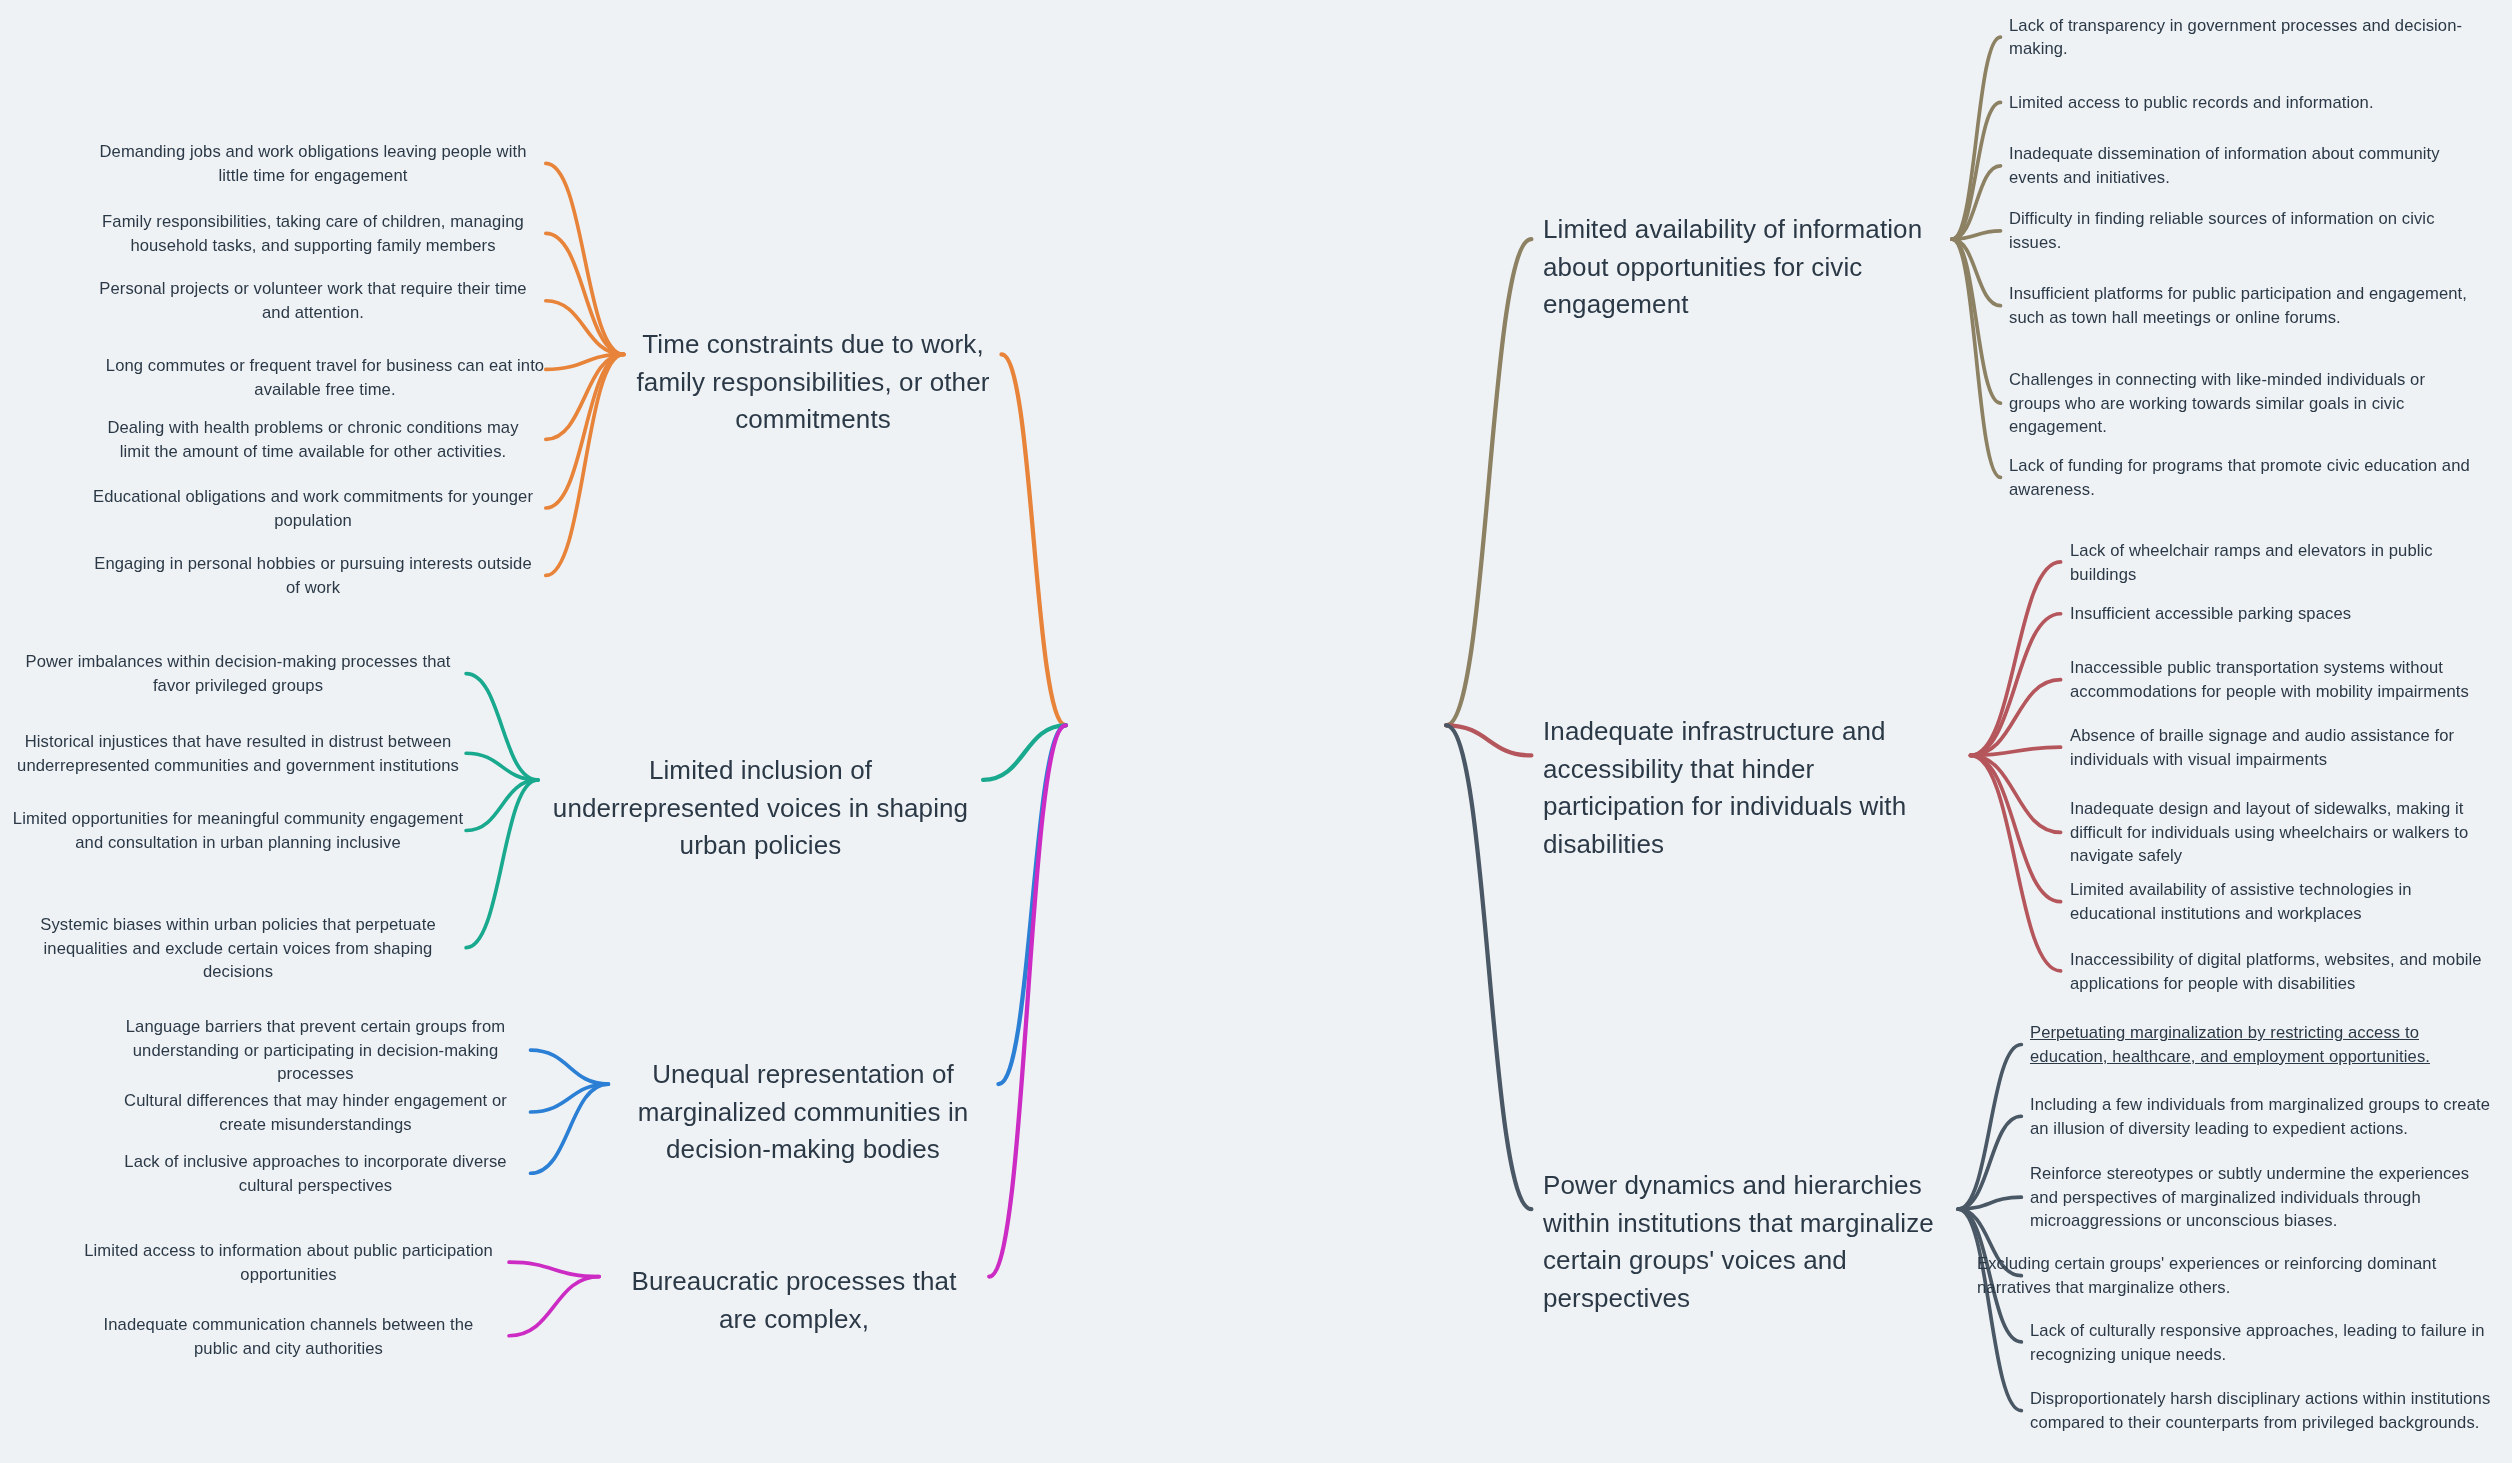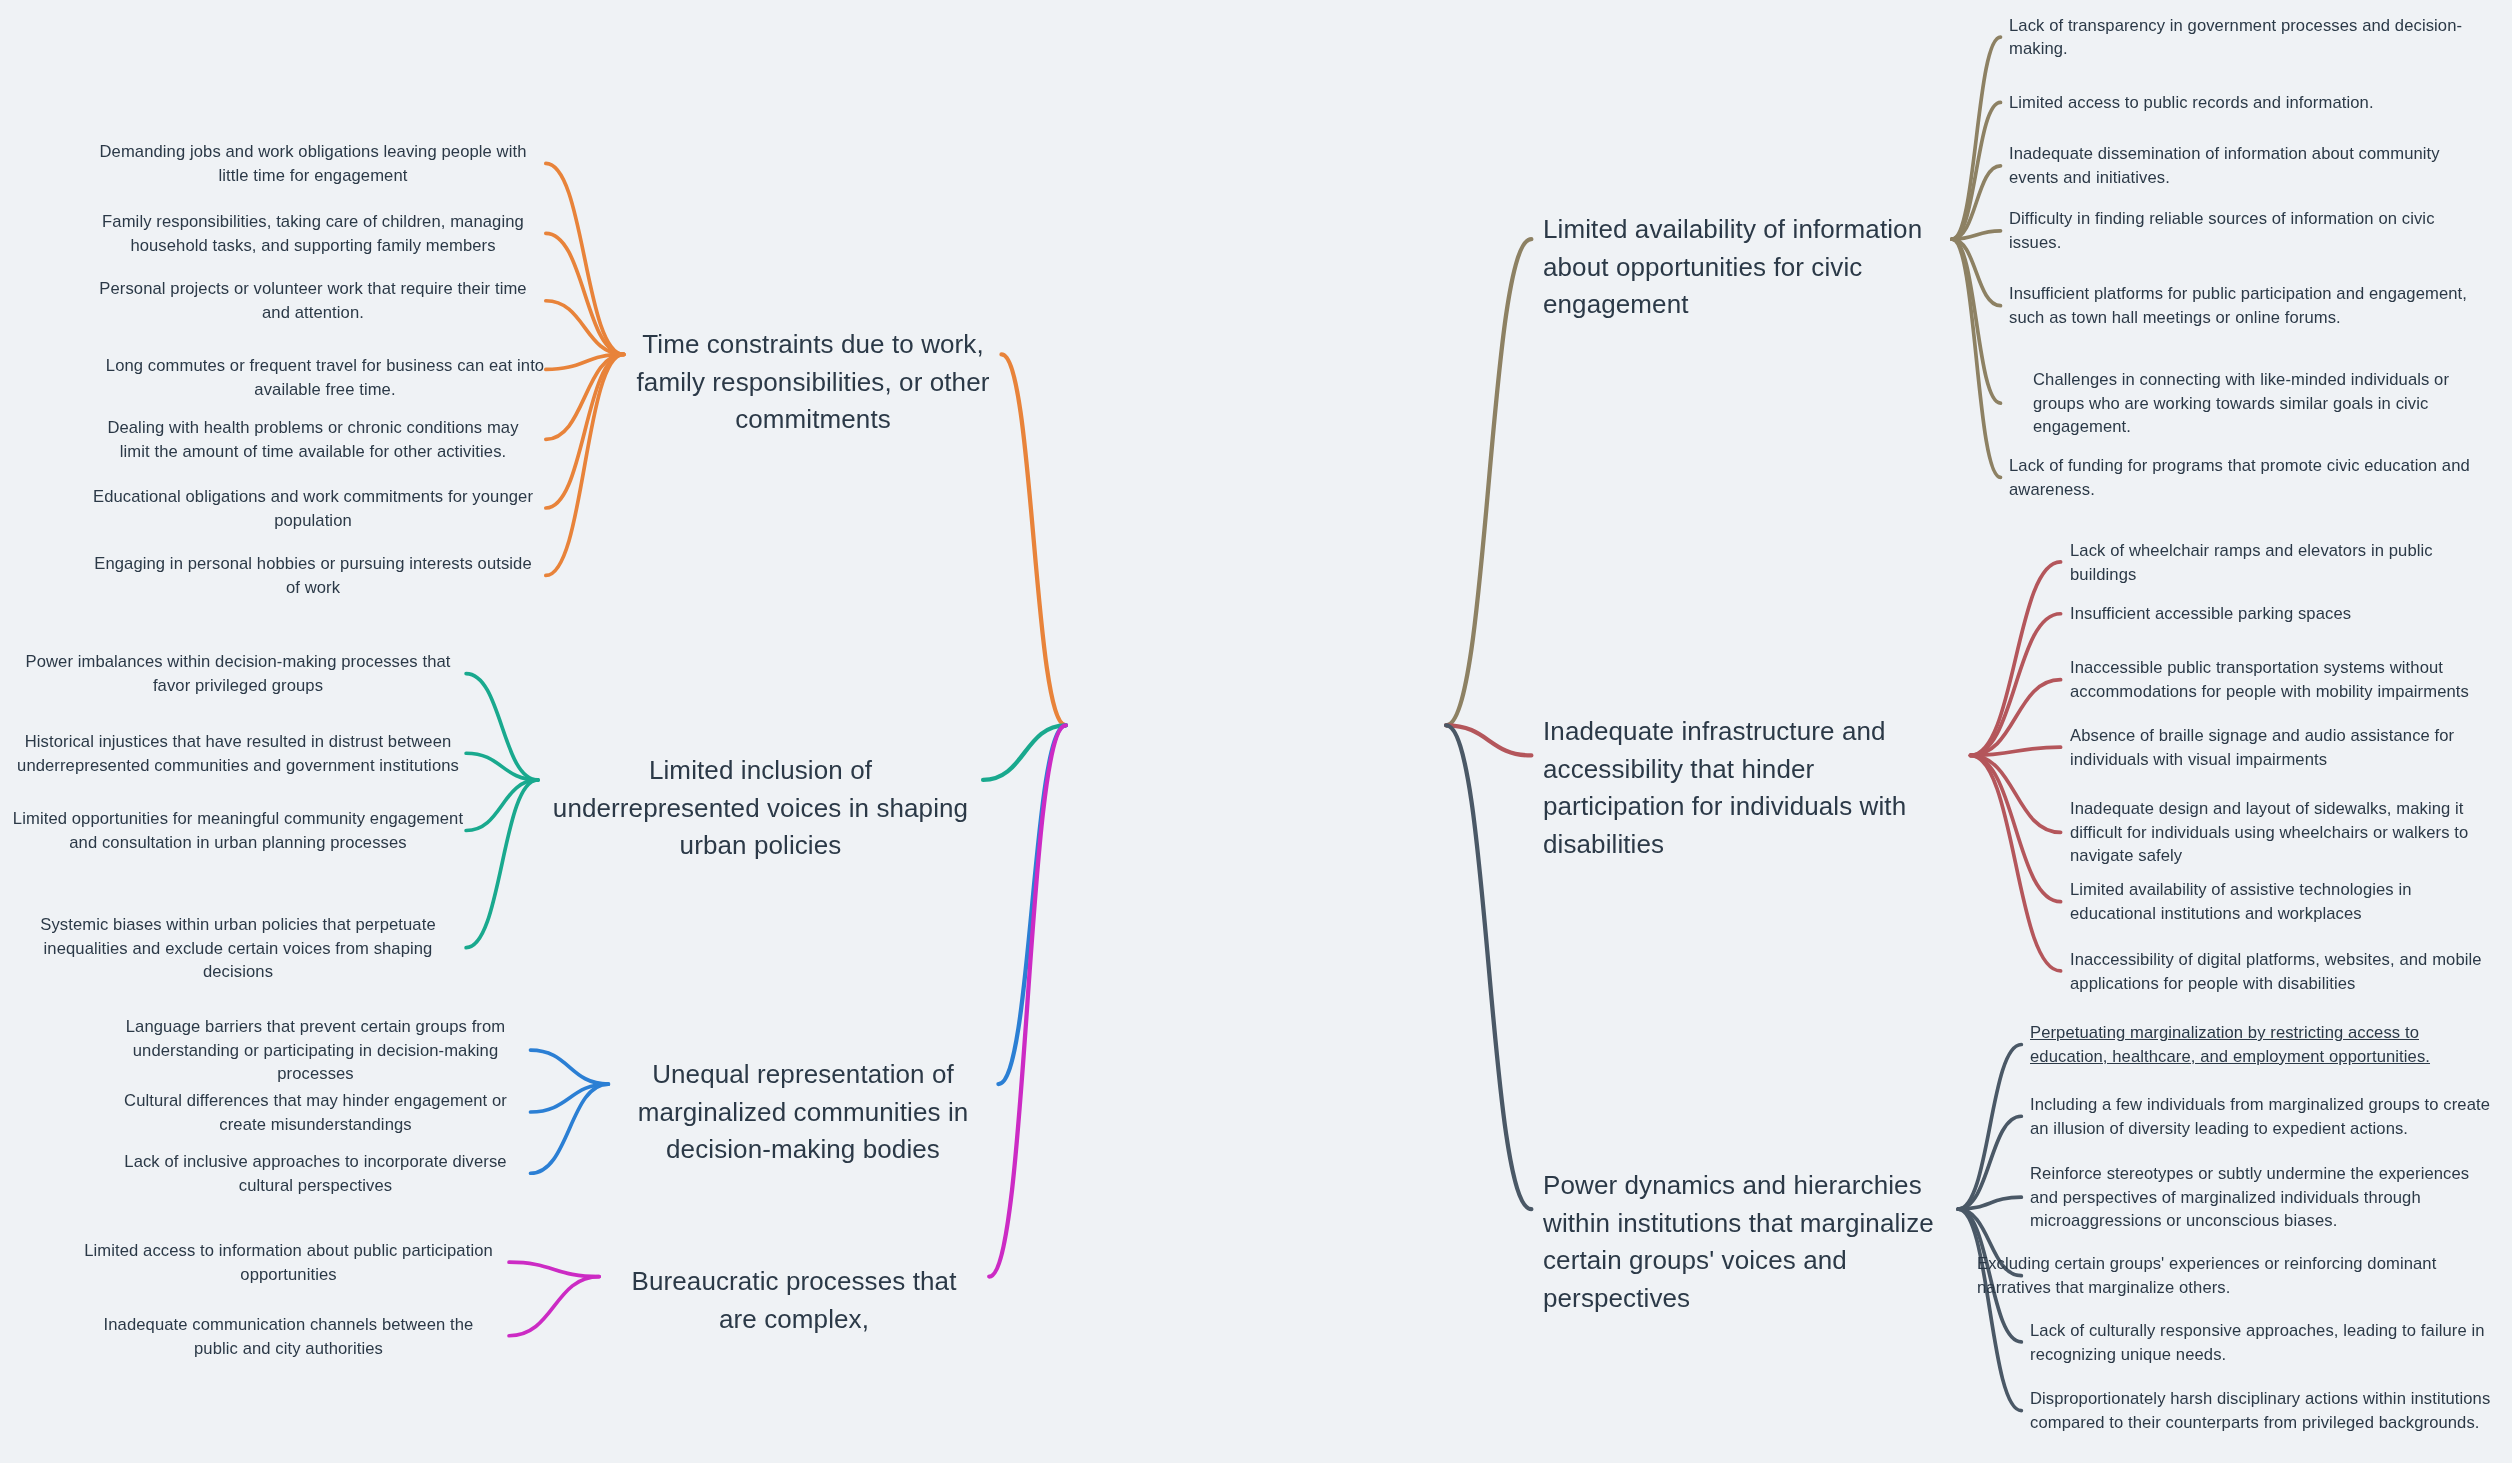--- a/index.html
+++ b/index.html
@@ -97,36 +97,36 @@
       <div class="node leaf left" style="left: 92px; width: 442px; top: 140px;">Demanding jobs and work obligations leaving people with little time for engagement</div>
       <div class="node leaf left" style="left: 92px; width: 442px; top: 210px;">Family responsibilities, taking care of children, managing household tasks, and supporting family members</div>
       <div class="node leaf left" style="left: 92px; width: 442px; top: 277px;">Personal projects or volunteer work  that require their time and attention.</div>
       <div class="node leaf left" style="left: 104px; width: 442px; top: 346px; margin-top: 8px;">Long commutes or frequent travel for business can eat into available free time.</div>
       <div class="node leaf left" style="left: 92px; width: 442px; top: 416px;">Dealing with health problems or chronic conditions may limit the amount of time available for other activities.</div>
       <div class="node leaf left" style="left: 92px; width: 442px; top: 485px;">Educational obligations and work commitments for younger population</div>
       <div class="node leaf left" style="left: 92px; width: 442px; top: 552px;">Engaging in personal hobbies or pursuing interests outside of work</div>
       <div class="node branch left" style="left: 549px; width: 423px; top: 752px;">Limited inclusion of underrepresented voices in shaping urban policies</div>
       <div class="node leaf left" style="left: 11px; width: 454px; top: 650px;">Power imbalances within decision-making processes that favor privileged groups</div>
       <div class="node leaf left" style="left: 11px; width: 454px; top: 730px;">Historical injustices that have resulted in distrust between underrepresented communities and government institutions</div>
-      <div class="node leaf left" style="left: 11px; width: 454px; top: 807px;">Limited opportunities for meaningful community engagement and consultation in urban planning processes</div>
+      <div class="node leaf left" style="left: 11px; width: 454px; top: 807px;">Limited opportunities for meaningful community engagement and consultation in urban planning inclusive</div>
       <div class="node leaf left" style="left: 11px; width: 454px; top: 913px;">Systemic biases within urban policies that perpetuate inequalities and exclude certain voices from shaping decisions</div>
       <div class="node branch left" style="left: 619px; width: 368px; top: 1056px;">Unequal representation of marginalized communities in decision-making bodies</div>
       <div class="node leaf left" style="left: 113px; width: 405px; top: 1015px;">Language barriers that prevent certain groups from understanding or participating in decision-making processes</div>
       <div class="node leaf left" style="left: 113px; width: 405px; top: 1089px;">Cultural differences that may hinder engagement or create misunderstandings</div>
       <div class="node leaf left" style="left: 113px; width: 405px; top: 1150px;">Lack of inclusive approaches to incorporate diverse cultural perspectives</div>
       <div class="node branch left" style="left: 610px; width: 368px; top: 1263px;">Bureaucratic processes that are complex,</div>
       <div class="node leaf left" style="left: 80px; width: 417px; top: 1239px;">Limited access to information about public participation opportunities</div>
       <div class="node leaf left" style="left: 80px; width: 417px; top: 1313px;">Inadequate communication channels between the public and city authorities</div>
       <div class="node branch right" style="left: 1543px; width: 399px; top: 211px;">Limited availability of information about opportunities for civic engagement</div>
       <div class="node leaf right" style="left: 2009px; width: 466px; top: 13.5px;">Lack of transparency in government processes and decision-making.</div>
       <div class="node leaf right" style="left: 2009px; width: 466px; top: 91px;">Limited access to public records and information.</div>
       <div class="node leaf right" style="left: 2009px; width: 466px; top: 142px;">Inadequate dissemination of information about community events and initiatives.</div>
       <div class="node leaf right" style="left: 2009px; width: 466px; top: 207px;">Difficulty in finding reliable sources of information on civic issues.</div>
       <div class="node leaf right" style="left: 2009px; width: 466px; top: 282px;">Insufficient platforms for public participation and engagement, such as town hall meetings or online forums.</div>
-      <div class="node leaf right" style="left: 2009px; width: 466px; top: 368px; margin-left: 24px;">Challenges in connecting with like-minded individuals or groups who are working towards similar goals in civic engagement.</div>
+      <div class="node leaf right" style="left: 2009px; width: 466px; top: 368px;">Challenges in connecting with like-minded individuals or groups who are working towards similar goals in civic engagement.</div>
       <div class="node leaf right" style="left: 2009px; width: 466px; top: 454px;">Lack of funding for programs that promote civic education and awareness.</div>
       <div class="node branch right" style="left: 1543px; width: 417px; top: 713px;">Inadequate infrastructure and accessibility that hinder participation for individuals with disabilities</div>
       <div class="node leaf right" style="left: 2070px; width: 429px; top: 539px;">Lack of wheelchair ramps and elevators in public buildings</div>
       <div class="node leaf right" style="left: 2070px; width: 429px; top: 602px;">Insufficient accessible parking spaces</div>
       <div class="node leaf right" style="left: 2070px; width: 429px; top: 656px;">Inaccessible public transportation systems without accommodations for people with mobility impairments</div>
       <div class="node leaf right" style="left: 2070px; width: 429px; top: 724px;">Absence of braille signage and audio assistance for individuals with visual impairments</div>
       <div class="node leaf right" style="left: 2070px; width: 429px; top: 797px;">Inadequate design and layout of sidewalks, making it difficult for individuals using wheelchairs or walkers to navigate safely</div>
       <div class="node leaf right" style="left: 2070px; width: 429px; top: 878px;">Limited availability of assistive technologies in educational institutions and workplaces</div>
       <div class="node leaf right" style="left: 2070px; width: 429px; top: 948px;">Inaccessibility of digital platforms, websites, and mobile applications for people with disabilities</div>
       <div class="node branch right" style="left: 1543px; width: 405px; top: 1167px;">Power dynamics and hierarchies within institutions that marginalize certain groups' voices and perspectives</div>

